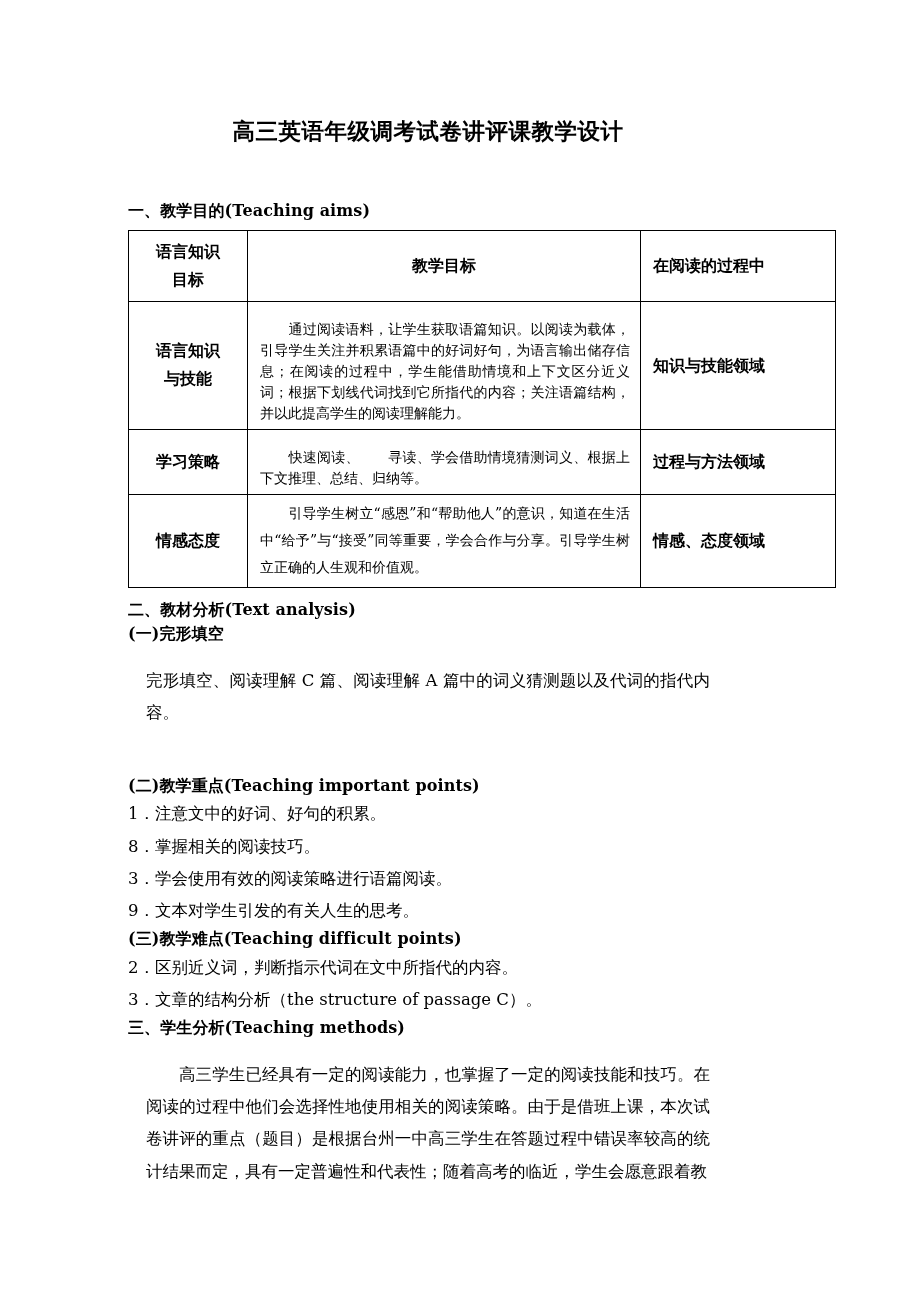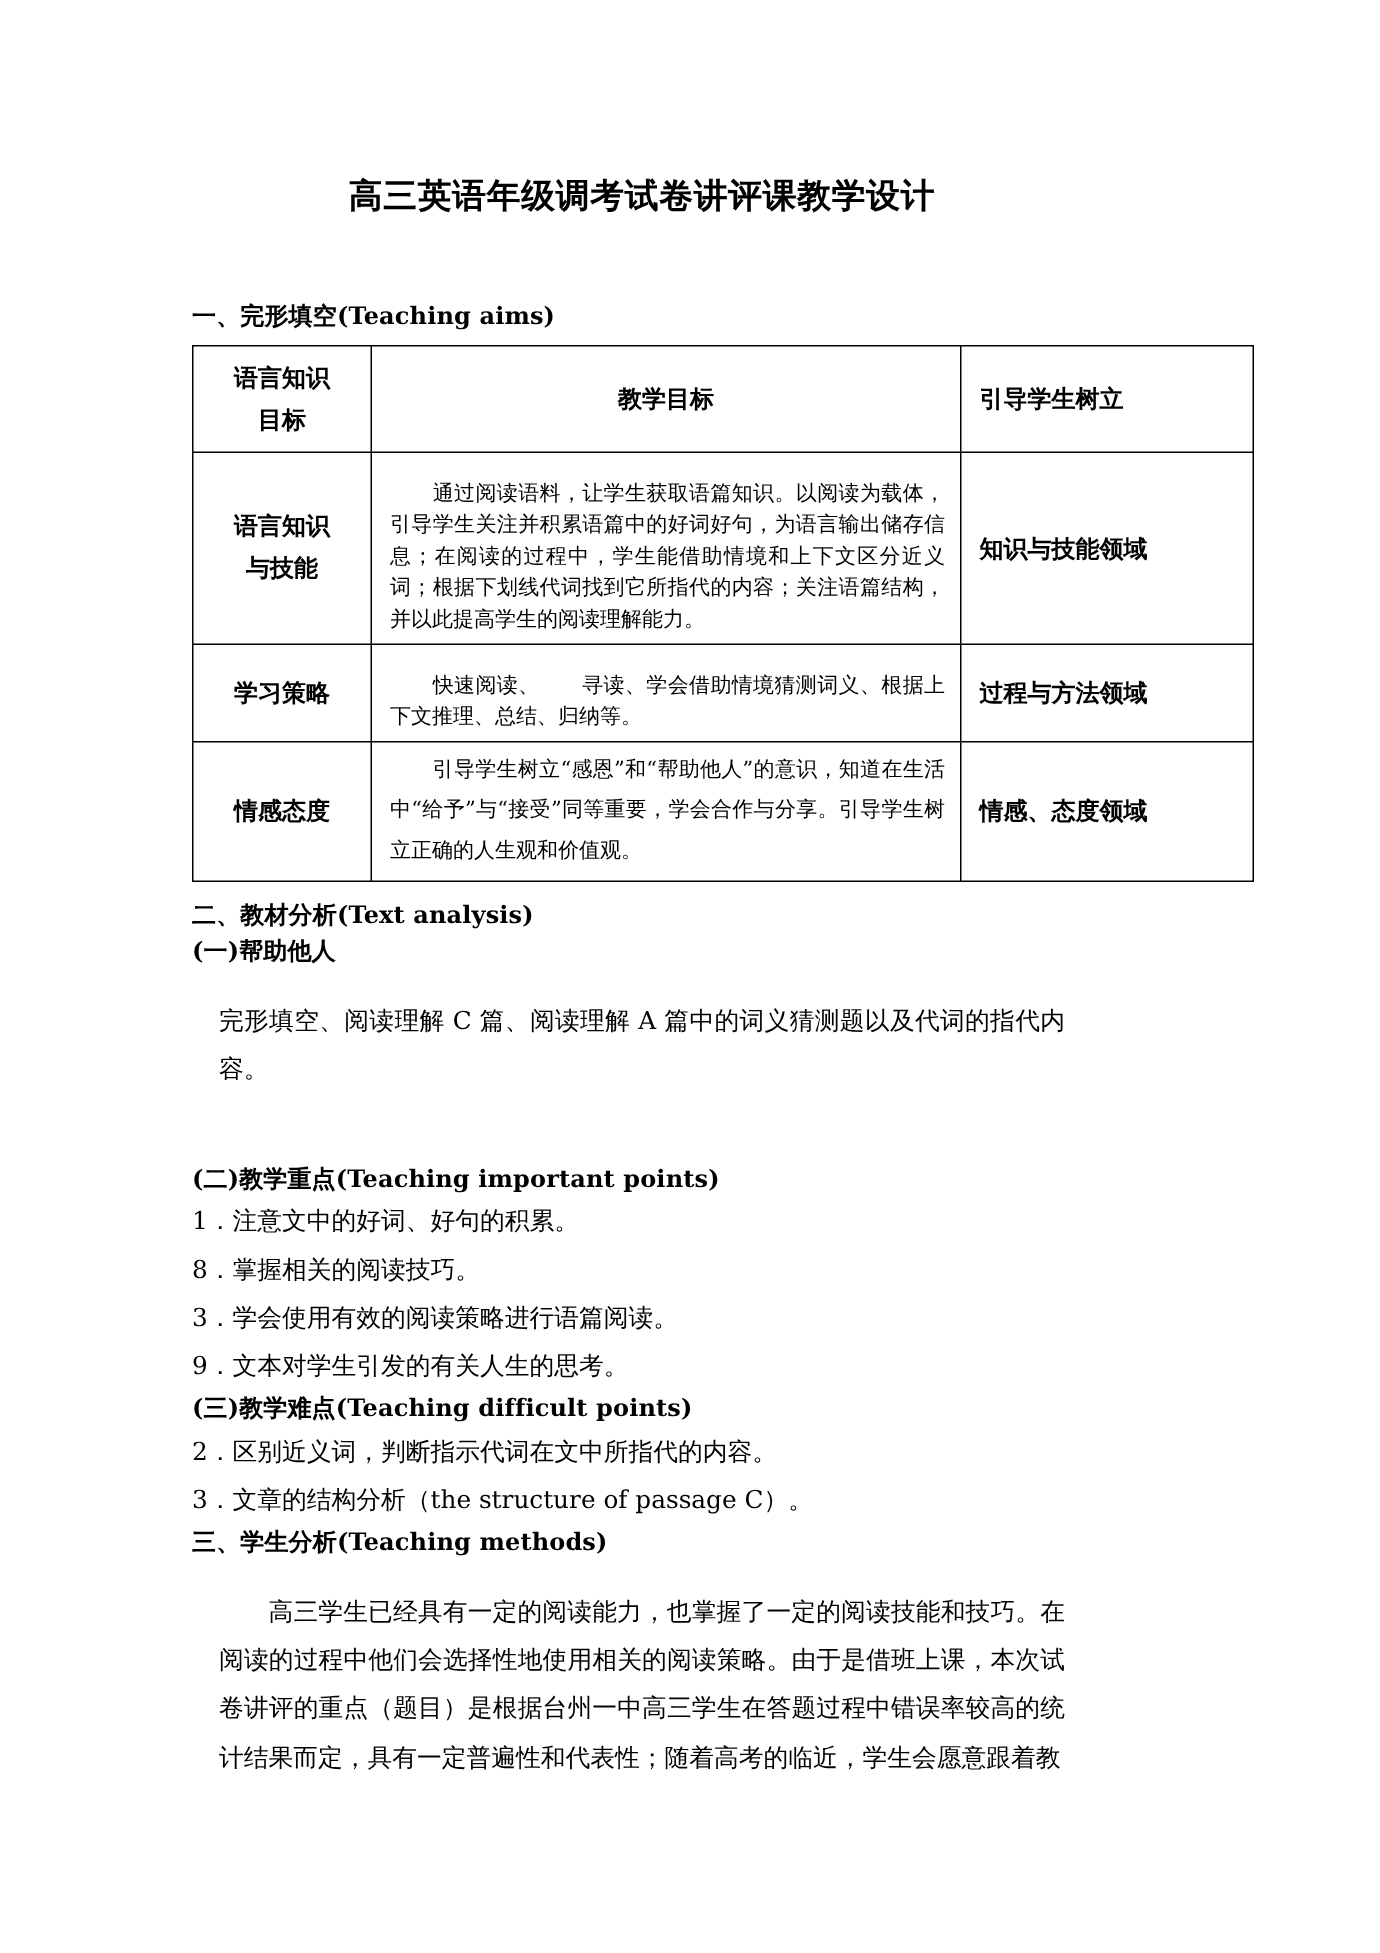--- a/index.html
+++ b/index.html
@@ -124,34 +124,34 @@
 </style>
 </head>
 <body>
 
 <div class="page">
 
   <h1 class="doc-title">高三英语年级调考试卷讲评课教学设计</h1>
 
   <div class="spacer-after-title"></div>
 
-  <div class="sec-heading h-main">一、完形填空(Teaching aims)</div>
+  <div class="sec-heading h-main">一、教学目的(Teaching aims)</div>
 
   <table class="aims">
     <tbody>
       <tr>
         <td class="col-a row-head-cell">
           <div class="hdr-a">语言知识</div>
           <div class="hdr-a">目标</div>
         </td>
         <td class="col-b row-head-cell">
           <div class="hdr-b">教学目标</div>
         </td>
         <td class="col-c row-head-cell">
-          <div class="hdr-c">引导学生树立</div>
+          <div class="hdr-c">在阅读的过程中</div>
         </td>
       </tr>
 
       <tr>
         <td class="col-a">
           <div class="cat-label">语言知识</div>
           <div class="cat-label">与技能</div>
         </td>
         <td class="col-b">
           <div class="body-cell tight">　　通过阅读语料，让学生获取语篇知识。以阅读为载体，引导学生关注并积累语篇中的好词好句，为语言输出储存信息；在阅读的过程中，学生能借助情境和上下文区分近义词；根据下划线代词找到它所指代的内容；关注语篇结构，并以此提高学生的阅读理解能力。</div>
@@ -184,21 +184,21 @@
           <div class="domain-label">情感、态度领域</div>
         </td>
       </tr>
     </tbody>
   </table>
 
   <div class="gap-sm"></div>
 
   <div class="sec-heading">二、教材分析(Text analysis)</div>
 
-  <div class="sec-heading">(一)帮助他人</div>
+  <div class="sec-heading">(一)完形填空</div>
 
   <div class="para">完形填空、阅读理解 C 篇、阅读理解 A 篇中的词义猜测题以及代词的指代内容。</div>
 
   <div class="gap-md"></div>
 
   <div class="sec-heading">(二)教学重点(Teaching important points)</div>
 
   <div class="list-item">1．注意文中的好词、好句的积累。</div>
   <div class="list-item">8．掌握相关的阅读技巧。</div>
   <div class="list-item">3．学会使用有效的阅读策略进行语篇阅读。</div>

